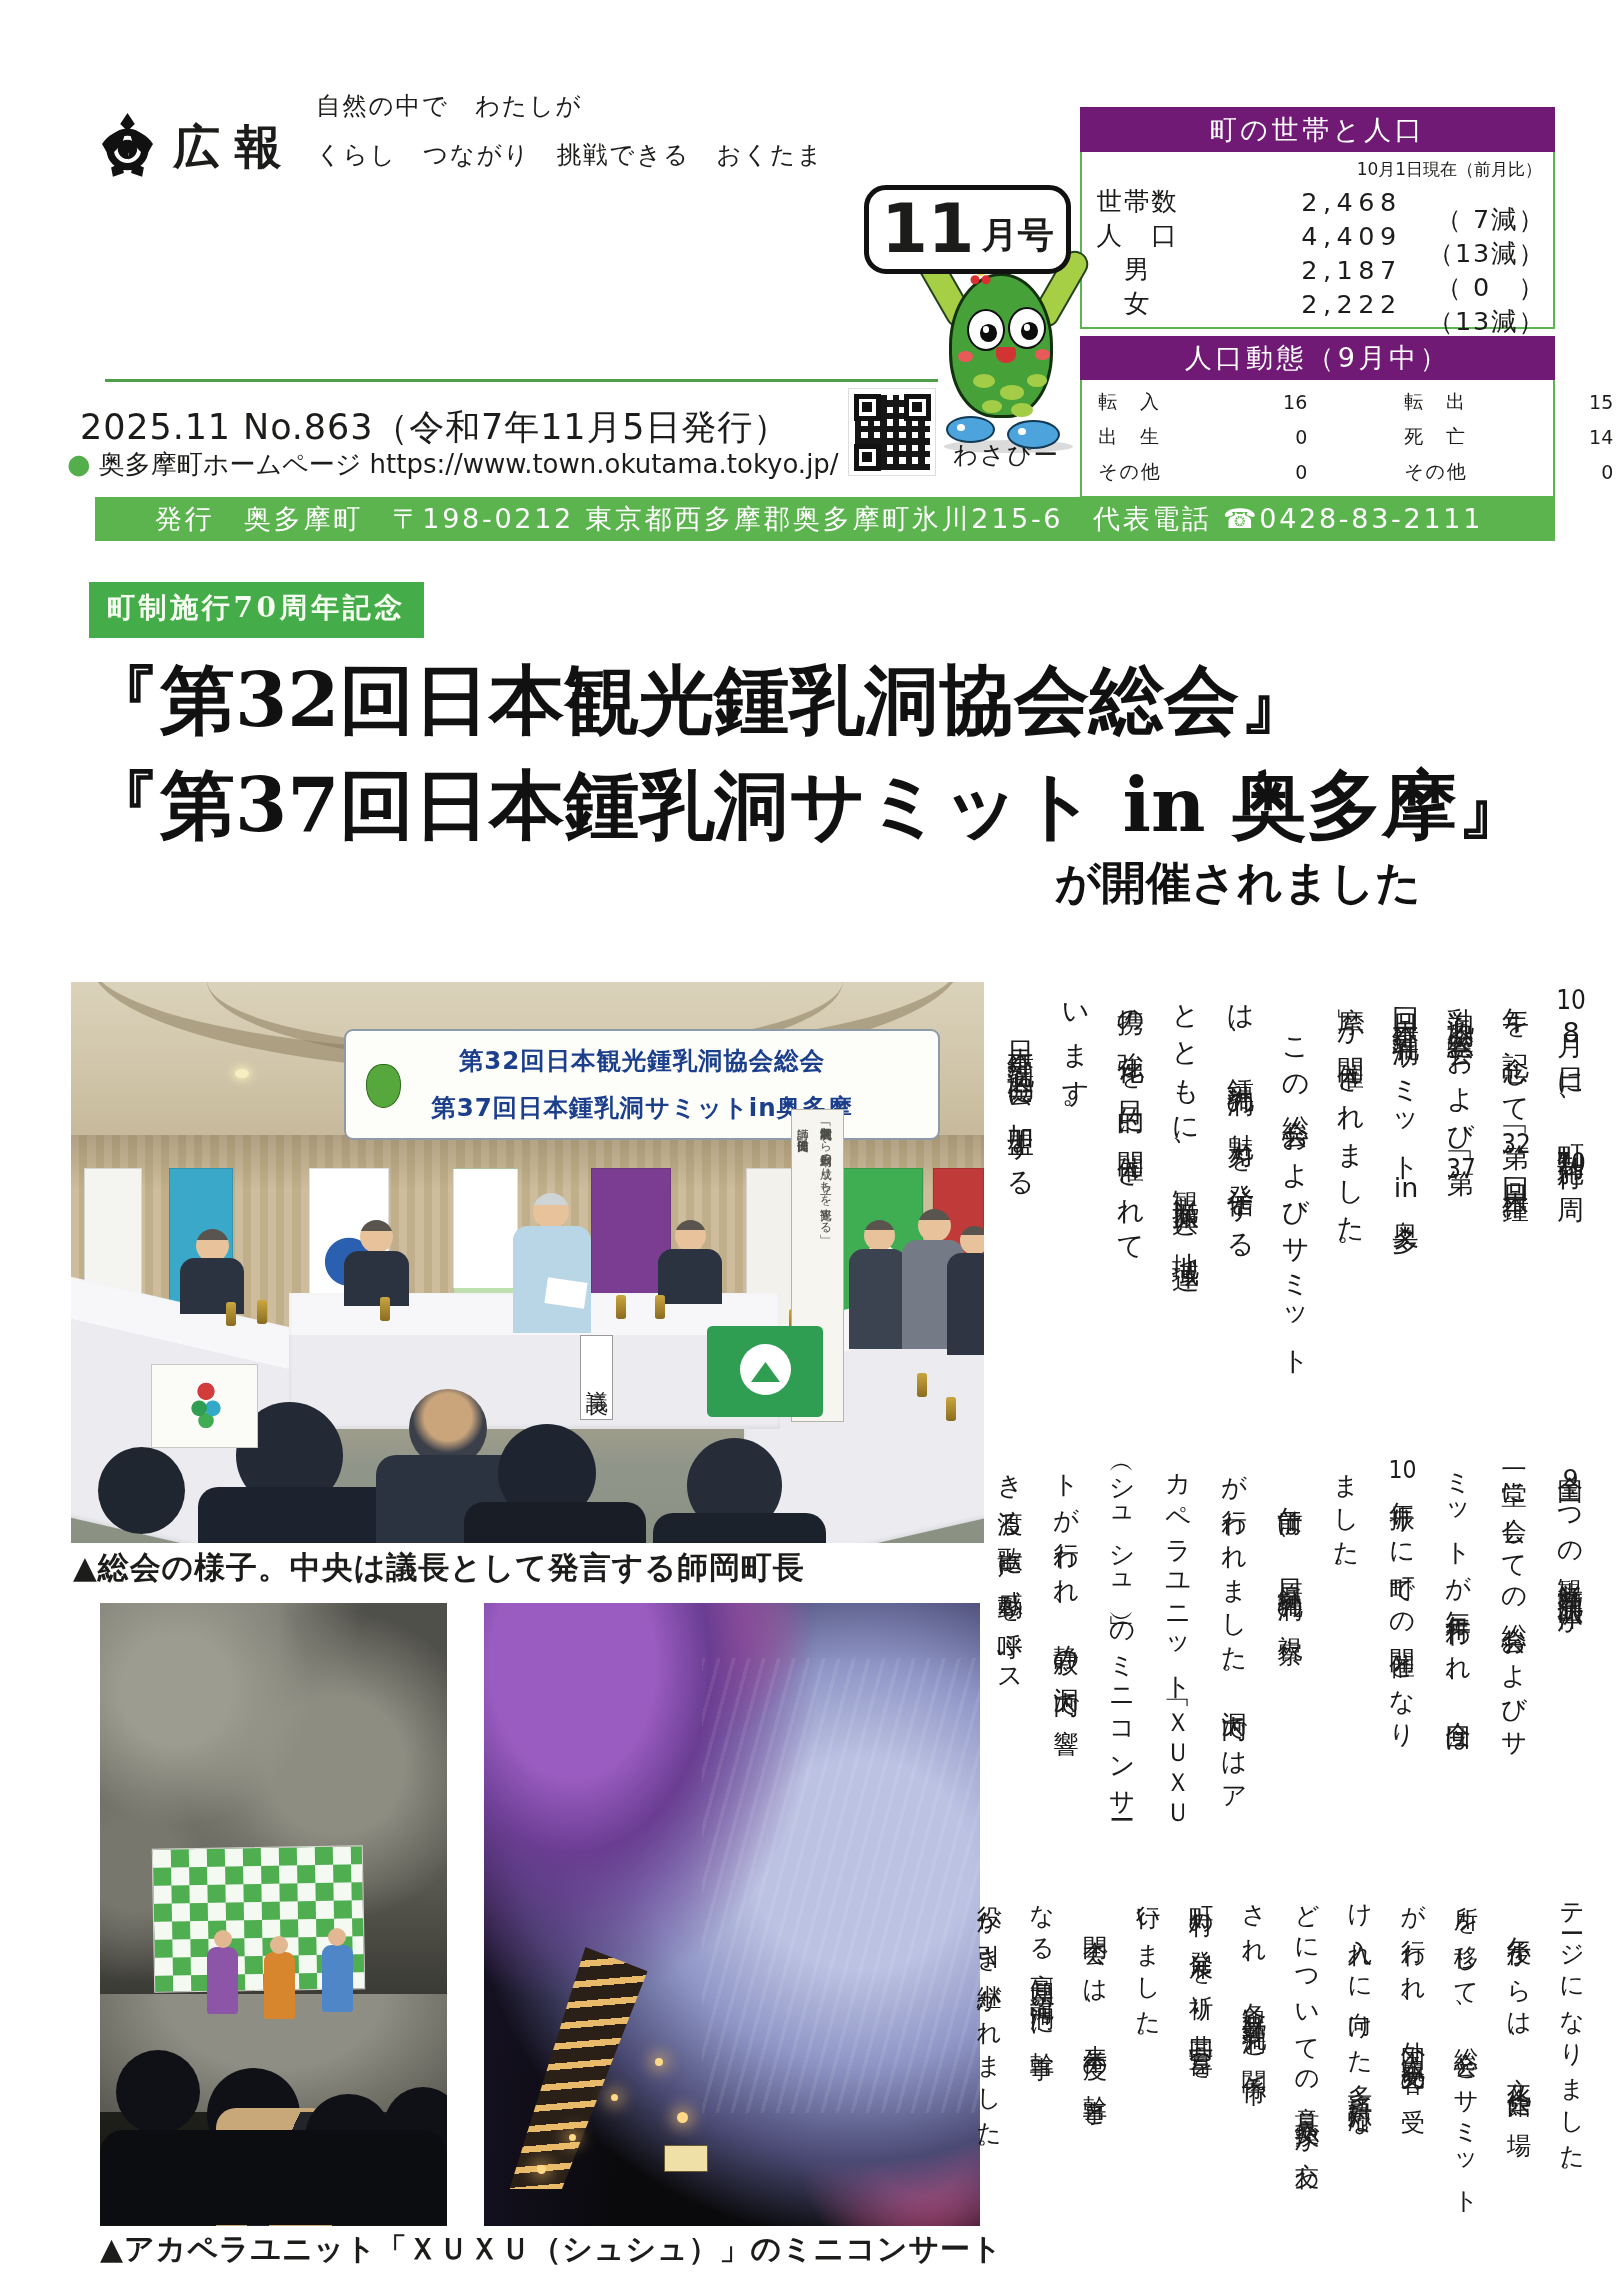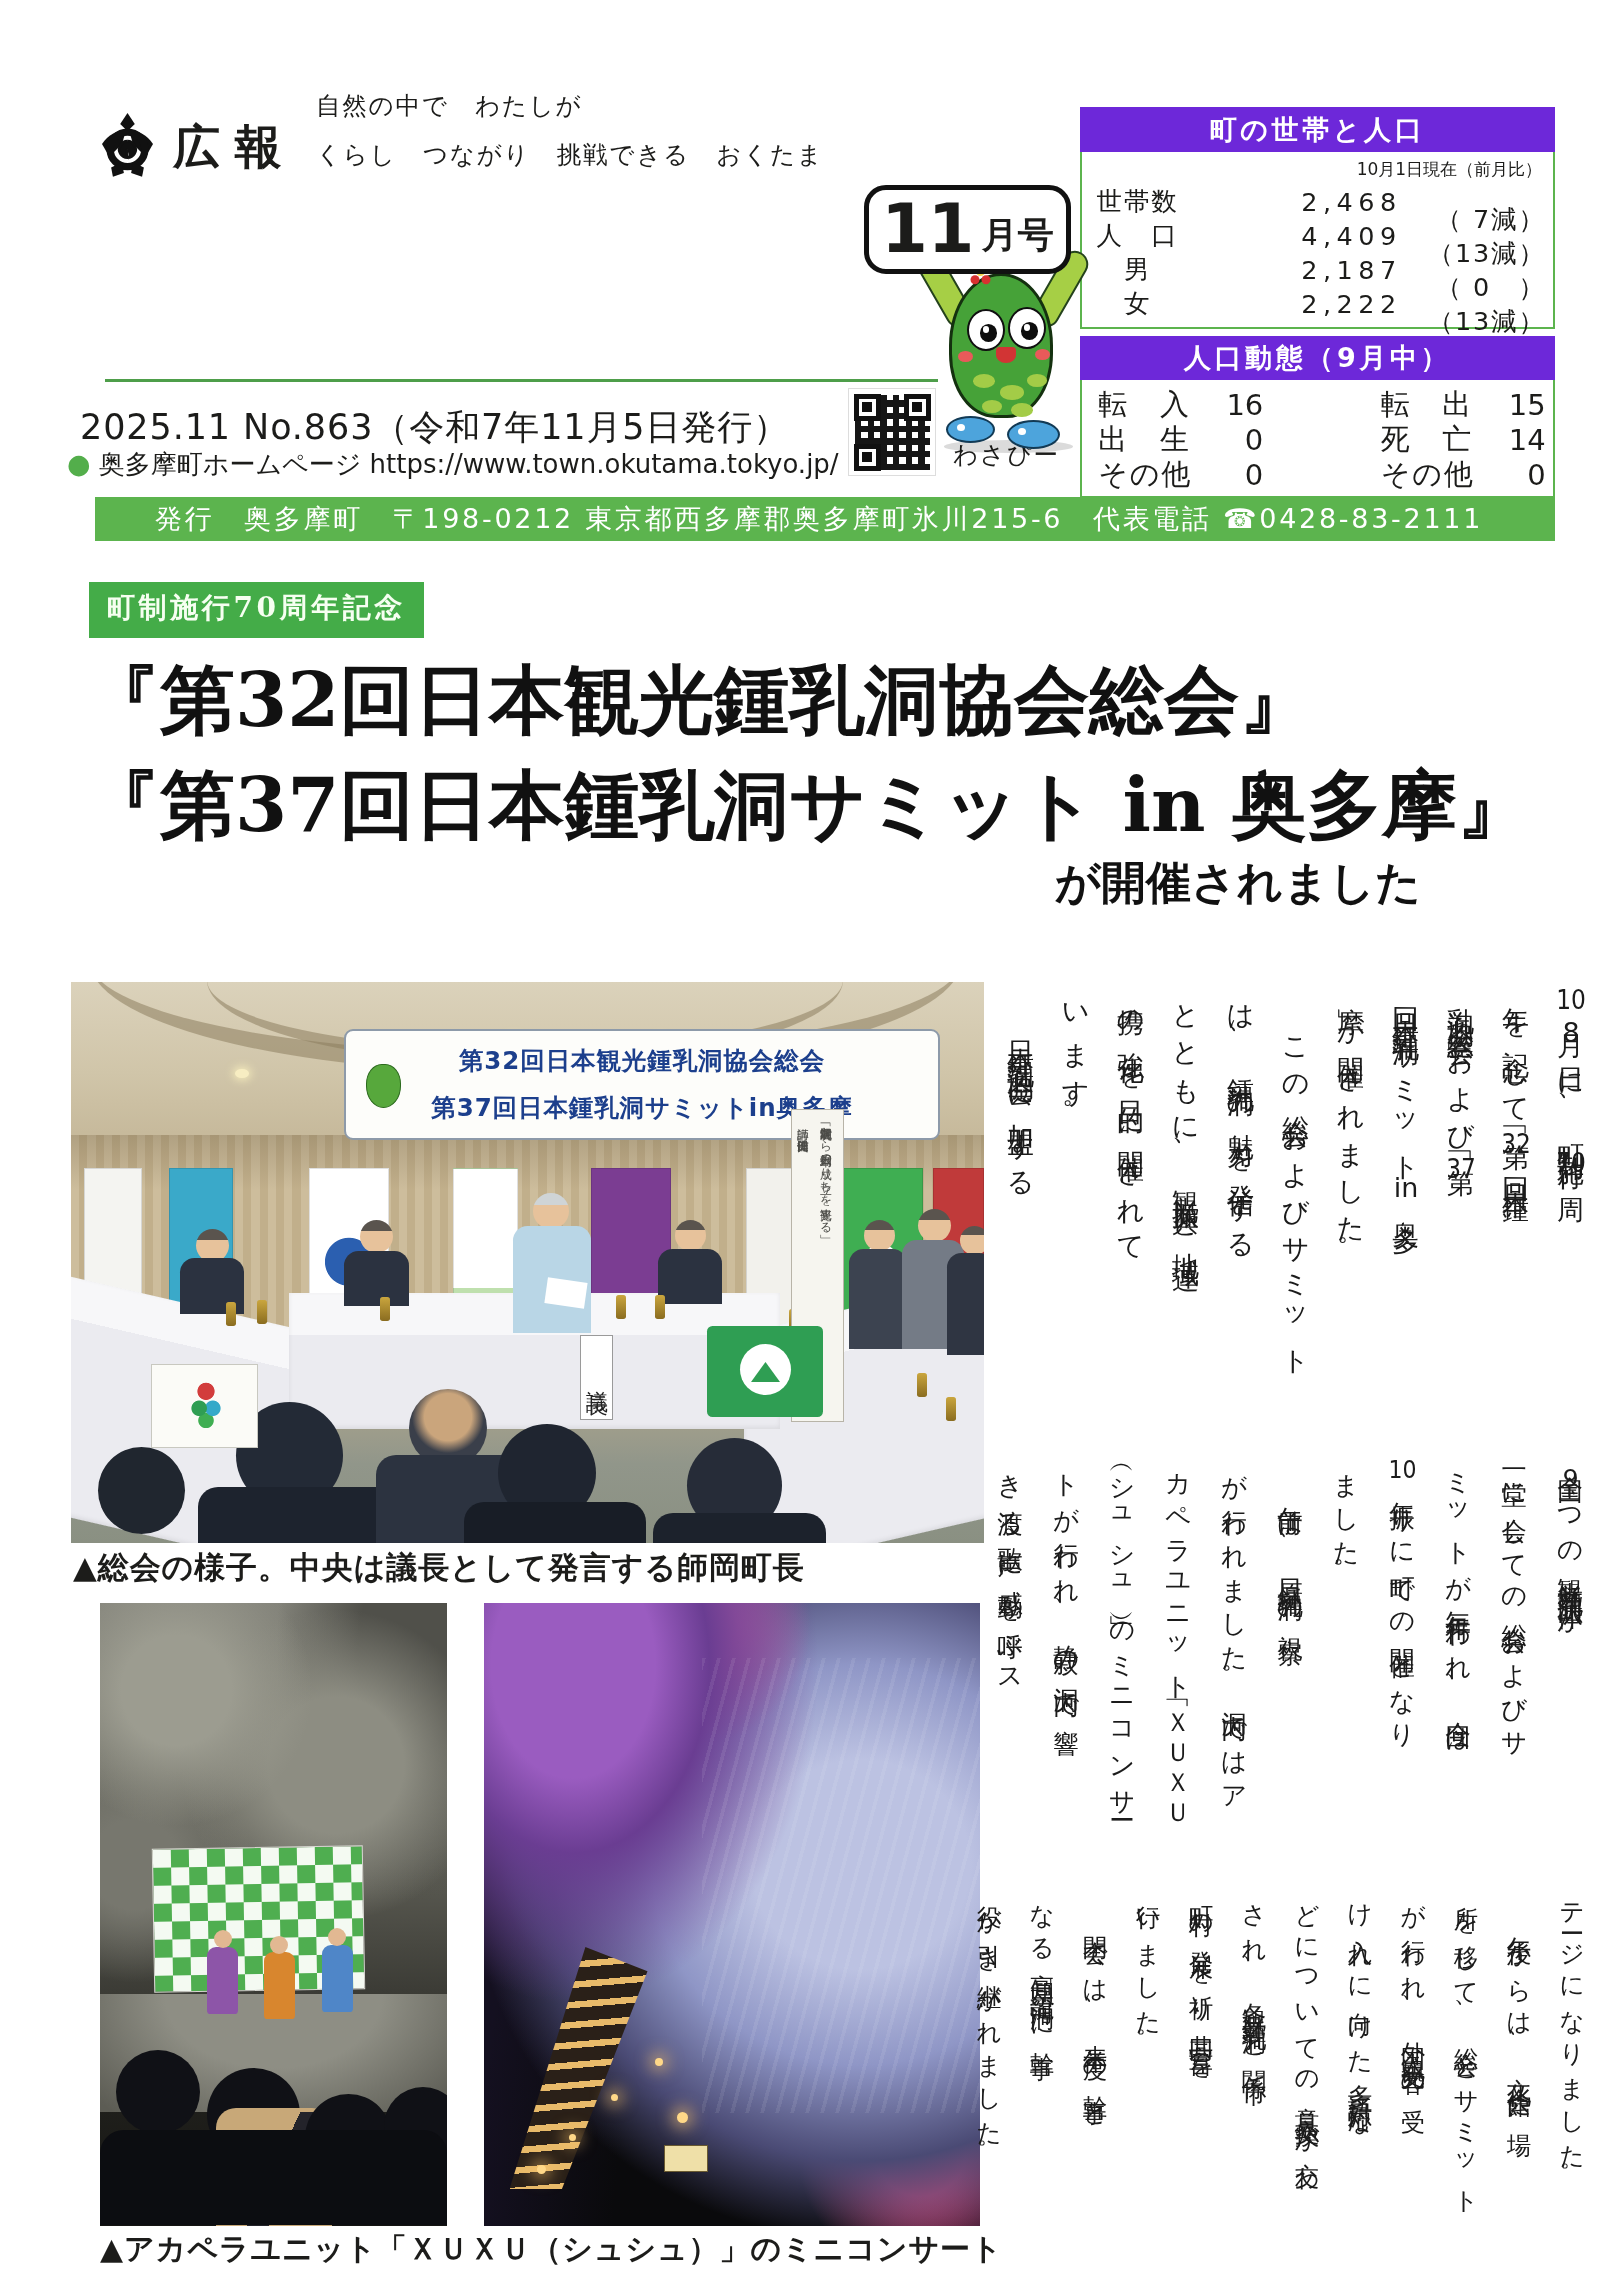--- a/index.html
+++ b/index.html
@@ -51,32 +51,32 @@
   .qr-finder { position:absolute; width:27px; height:27px; border:5.5px solid #111; background:#fff; }
   .qr-finder::after { content:""; position:absolute; inset:3.6px; background:#111; }
 
   #green-rule { left:105px; top:379px; width:833px; height:2.7px; background:#4e9e4a; }
   #date-line { left:80px; top:404px; font-size:35px; letter-spacing:0.9px; }
   #home-line { left:67px; top:447px; font-size:26px; }
   #home-line .bullet { color:#53ae4b; font-size:27px; }
 
   
   .gtable { left:1080px; width:475px; background:#fff; }
-  .gtable .ghead { height:45px; background:#6d28d9; color:#fff; font-size:27px; font-weight:bold;
+  .gtable .ghead { height:45px; background:#701a75; color:#fff; font-size:27px; font-weight:normal;
      display:flex; align-items:center; justify-content:center; letter-spacing:3.6px; }
   .gtable .gbody { border:2.7px solid #5cb44e; border-top:none; padding:4.5px 7.3px 6.4px 7.3px; }
   #pop-table { top:107px; }
   #pop-note { text-align:right; font-size:17px; padding:1.8px 3.6px 3.6px 0; }
   .pop-row { display:flex; align-items:center; height:34px; font-size:25.5px; }
   .pop-row .lab { width:136px; padding-left:7.3px; letter-spacing:1.8px; }
   .pop-row .val { flex:1; text-align:right; letter-spacing:5.5px; }
   .pop-row .dif { width:144px; text-align:right; letter-spacing:1.8px;margin-top:36px; }
   #dyn-table { top:336px; }
   #dyn-table .ghead { height:44px; }
-  .dyn-row { display:grid; grid-template-columns:107px 67px 1fr 107px 67px; align-items:center; height:35px; font-size:29px; }
+  .dyn-row { display:grid; grid-template-columns:107px 67px 1fr 107px 67px; align-items:center; height:35px; font-size:19px;gap:44px; }
   .dyn-row .lab { padding-left:9px; letter-spacing:1.8px; }
   .dyn-row .val { text-align:right; }
 
   #pub-bar { left:95px; top:497px; width:1460px; height:44px; background:#5cb44e; color:#fff;
      display:flex; align-items:center; padding-left:60px; font-size:27px; letter-spacing:2.7px; }
 
   
   #kicker { left:89px; top:582px; background:#44ac48; color:#f6fff1; font-family:"DejaVu Serif","Liberation Serif",serif;
      font-weight:900; font-size:28px; padding:7.3px 18px 11px 18px; letter-spacing:3.6px; }
   .headline { font-family:"DejaVu Serif","Liberation Serif",serif; font-weight:900; color:#111; white-space:nowrap; }

